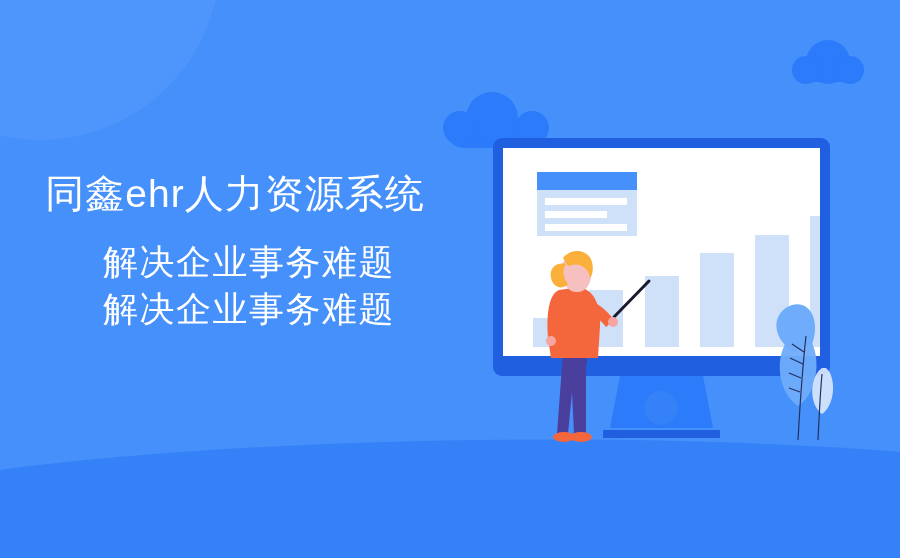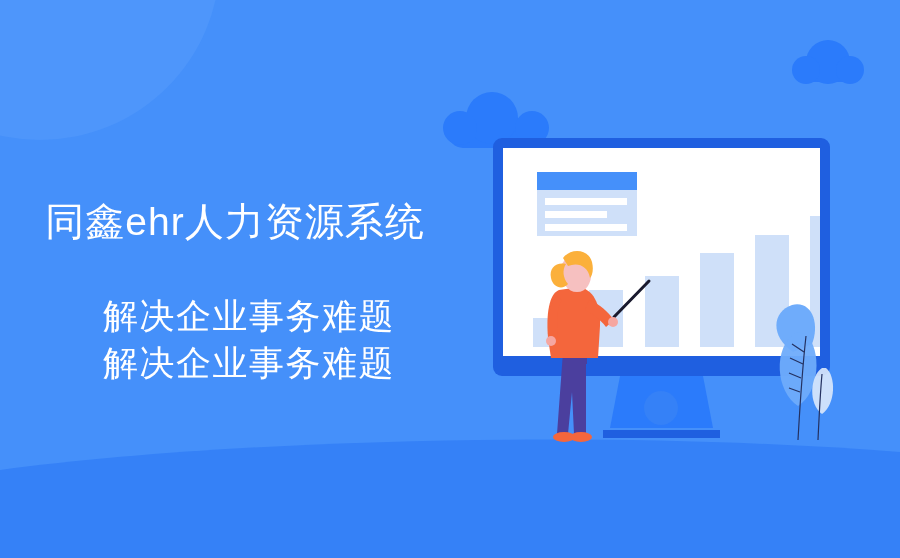--- a/index.html
+++ b/index.html
@@ -14,23 +14,23 @@
   }
   .bg-svg{position:absolute;inset:0;width:900px;height:558px;display:block;}
 
   
   #text-block{
     position:absolute;left:0;top:168px;width:470px;
     z-index:6;color:#ffffff;text-align:center;
   }
   #headline{
     font-size:39px;line-height:52px;letter-spacing:1px;
-    font-weight:400;white-space:nowrap;margin-top:28px;
+    font-weight:400;white-space:nowrap;
   }
-  #subhead{margin-top:44px;padding-left:28px;}
+  #subhead{margin-top:18px;padding-left:28px;}
   .sub-line{
     font-size:35px;line-height:47px;letter-spacing:1.5px;
     font-weight:400;white-space:nowrap;
   }
 
   
   #illustration{position:absolute;left:0;top:0;width:900px;height:558px;z-index:5;}
   .ill-svg{position:absolute;inset:0;width:900px;height:558px;display:block;}
 </style>
 </head>

